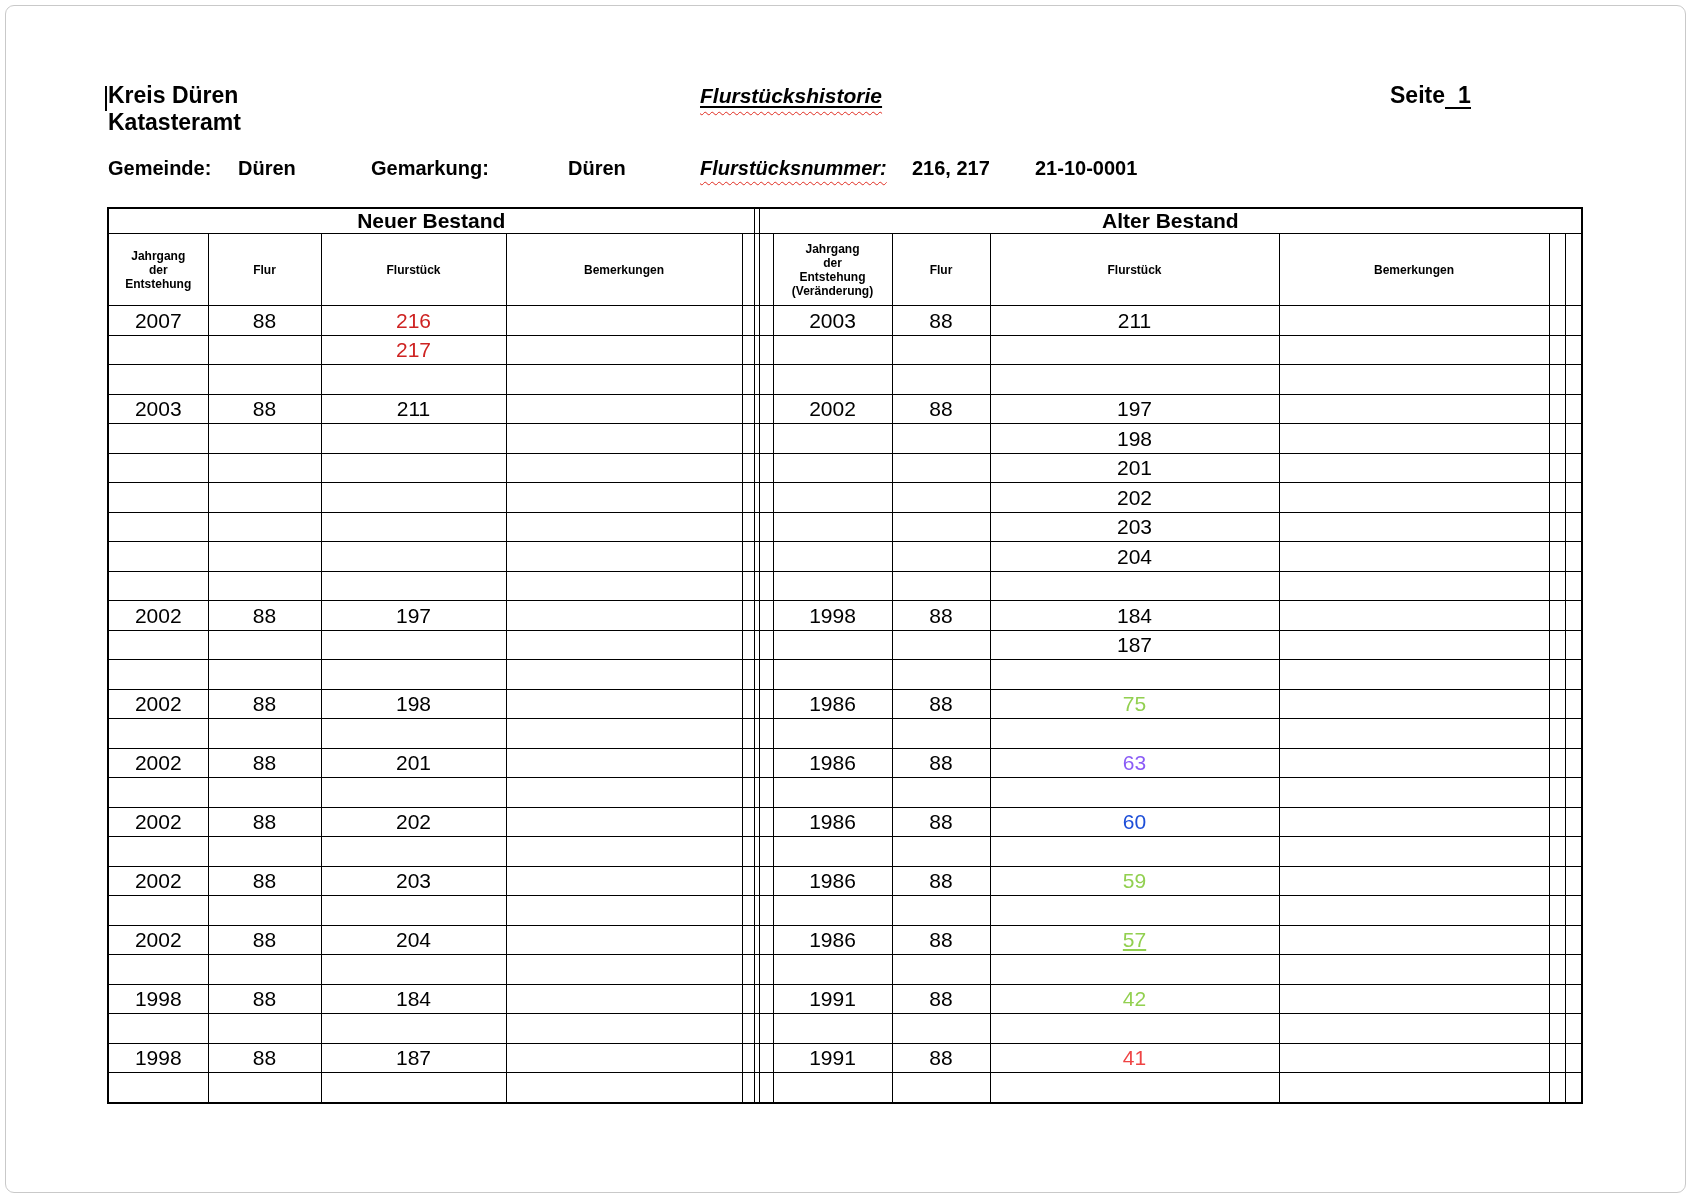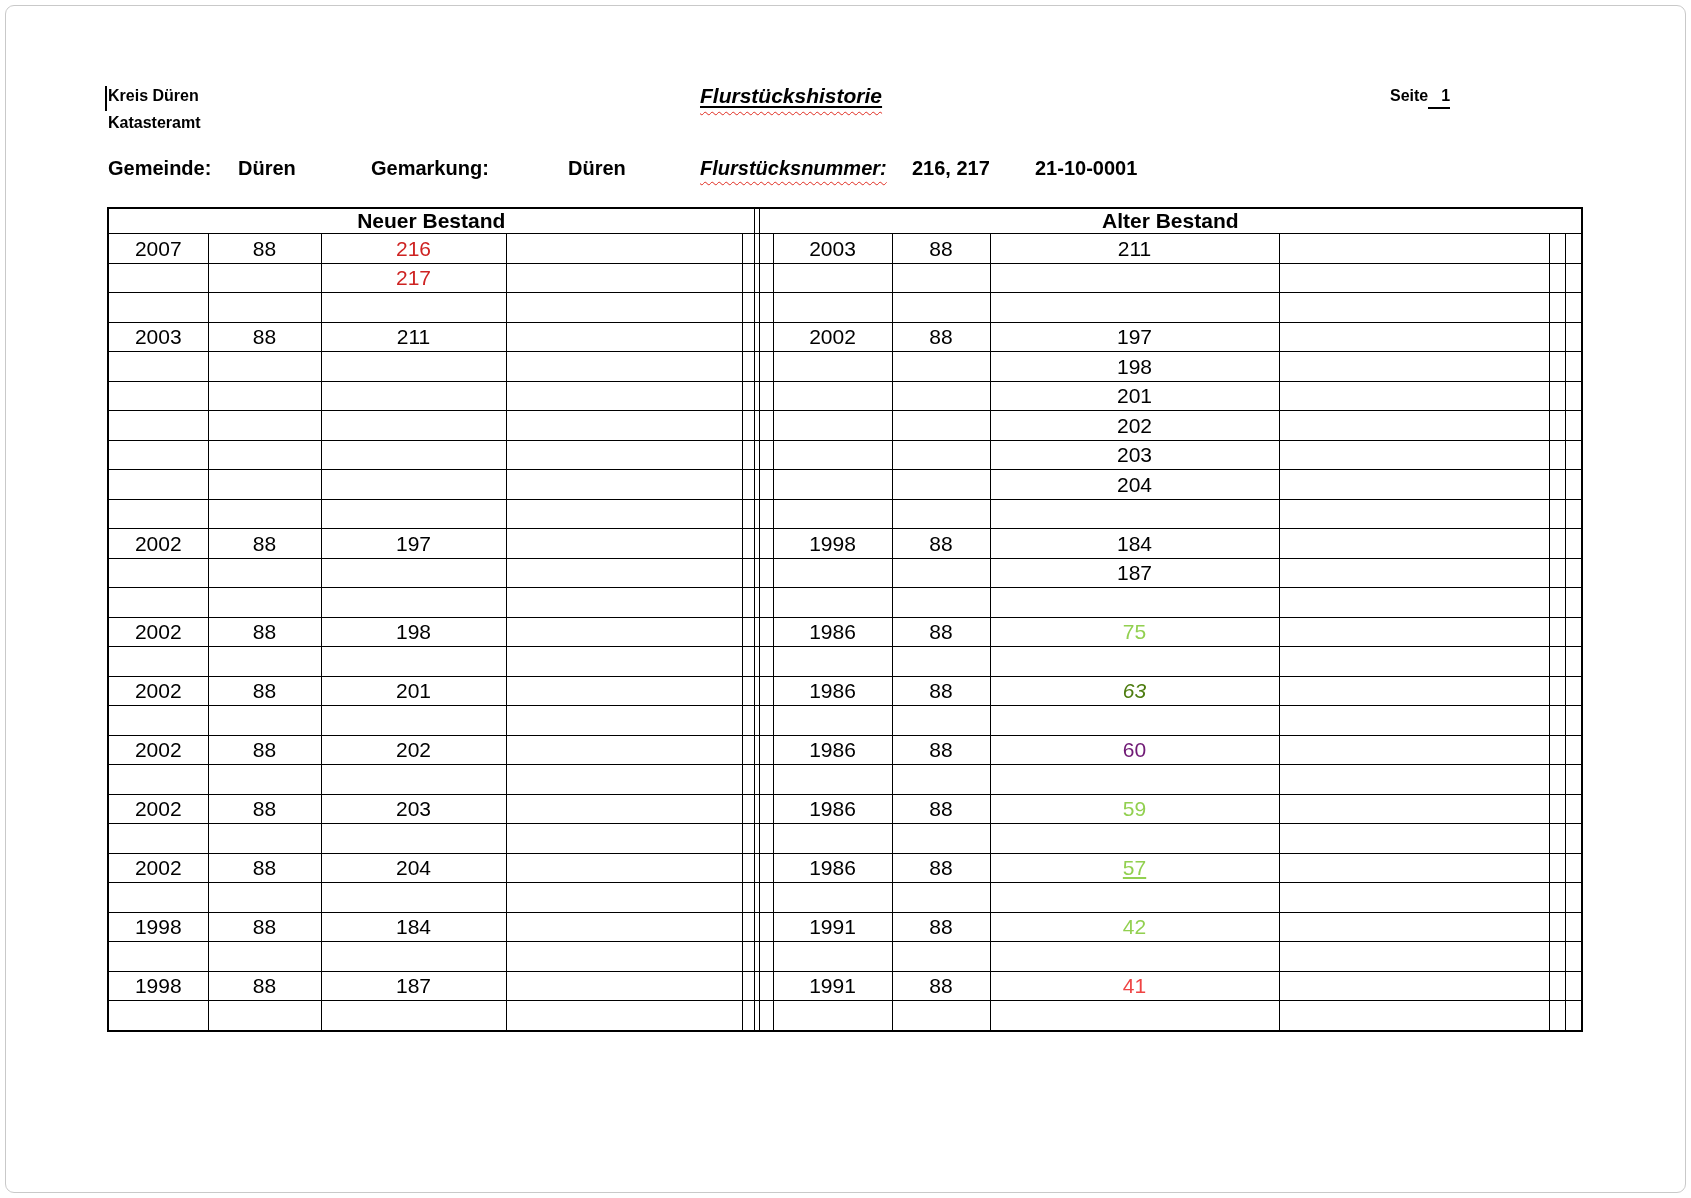--- a/index.html
+++ b/index.html
@@ -5,21 +5,21 @@
   html,body{margin:0;padding:0;background:#fff;}
   body{
     width:1691px;height:1198px;position:relative;overflow:hidden;
     font-family:"Liberation Sans","DejaVu Sans",sans-serif;color:#000;
   }
   .frame{
     position:absolute;inset:5px;border:1.5px solid #c9c9c9;border-radius:9px;
     pointer-events:none;
   }
   .caret{position:absolute;left:105px;top:86px;width:1.5px;height:25px;background:#000;}
-  .hdr{position:absolute;font-weight:bold;font-size:16px;line-height:27px;white-space:nowrap;}
+  .hdr{position:absolute;font-weight:bold;font-size:23px;line-height:27px;white-space:nowrap;}
   .kreis{left:108px;top:82px;}
   .doc-title{left:700px;top:82px;font-size:21px;}
   .u-solid{text-decoration:underline;text-decoration-thickness:2px;text-underline-offset:3px;}
   .wavy{
     text-decoration-line:underline;text-decoration-style:wavy;
     text-decoration-color:var(--spell);text-decoration-thickness:1px;
     text-underline-offset:6px;
     font-style:italic;
   }
   .u-solid .wavy{
@@ -91,20 +91,40 @@
       <col style="width:270px">
       <col style="width:16px">
       <col style="width:17px">
   </colgroup>
   <thead>
     <tr class="trow">
       <th colspan="5">Neuer Bestand</th>
       <td class="g"></td>
       <th colspan="7">Alter Bestand</th>
     </tr>
+    <tr class="hrow">
+      <th class="multiline">Jahrgang
+der
+Entstehung</th>
+      <th>Flur</th>
+      <th>Flurstück</th>
+      <th>Bemerkungen</th>
+      <td></td>
+      <td class="g"></td>
+      <td></td>
+      <th class="multiline">Jahrgang
+der
+Entstehung
+(Veränderung)</th>
+      <th>Flur</th>
+      <th>Flurstück</th>
+      <th>Bemerkungen</th>
+      <td></td>
+      <td></td>
+    </tr>
   </thead>
   <tbody id="rows">
       <tr>
         <td>2007</td>
         <td>88</td>
         <td style="color: rgb(206, 35, 34);">216</td>
         <td></td>
         <td></td>
         <td class="g"></td>
         <td></td>
@@ -328,21 +348,21 @@
       <tr>
         <td>2002</td>
         <td>88</td>
         <td>201</td>
         <td></td>
         <td></td>
         <td class="g"></td>
         <td></td>
         <td>1986</td>
         <td>88</td>
-        <td style="color: #4d7c0f; font-style: italic;">63</td>
+        <td style="color: #8b5cf6;">63</td>
         <td></td>
         <td></td>
         <td></td>
       </tr>
       <tr>
         <td></td>
         <td></td>
         <td></td>
         <td></td>
         <td></td>
@@ -358,21 +378,21 @@
       <tr>
         <td>2002</td>
         <td>88</td>
         <td>202</td>
         <td></td>
         <td></td>
         <td class="g"></td>
         <td></td>
         <td>1986</td>
         <td>88</td>
-        <td style="color: #701a75;">60</td>
+        <td style="color: #1d4ed8;">60</td>
         <td></td>
         <td></td>
         <td></td>
       </tr>
       <tr>
         <td></td>
         <td></td>
         <td></td>
         <td></td>
         <td></td>

